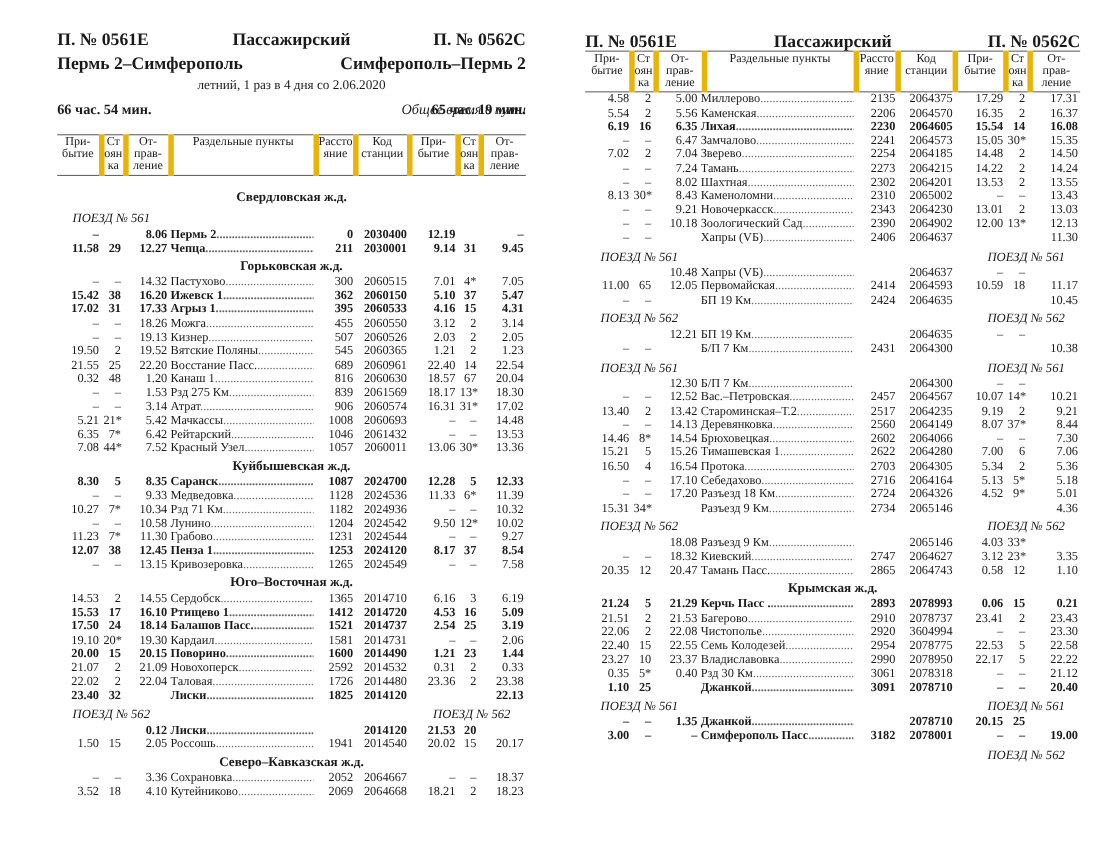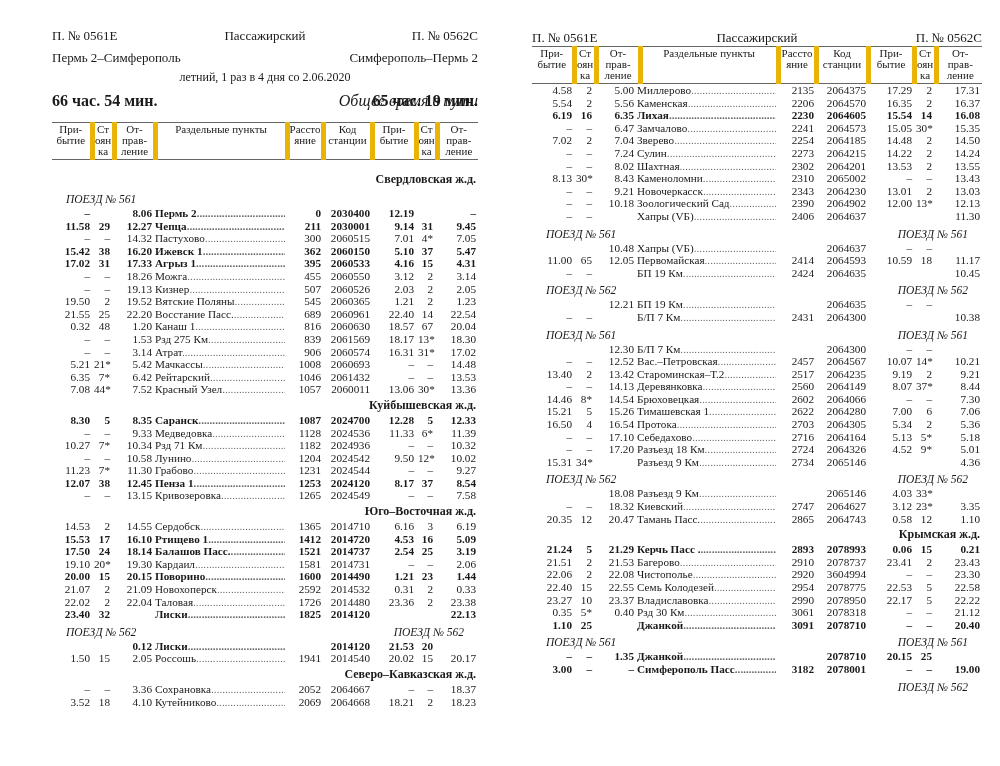--- a/index.html
+++ b/index.html
@@ -1,42 +1,42 @@
 <!DOCTYPE html>
 <html><head>
 <meta charset="utf-8">
 <style>
   html, body { margin:0; padding:0; background:#ffffff; }
   body { width:1000px; height:766px; position:relative; overflow:hidden;
          font-family:"Liberation Serif","DejaVu Serif",serif; color:#1a1a1a; }
   .page { position:absolute; top:0; }
   .page-left { left:52px; width:426px; }
   .page-right { left:532px; width:450px; }
-  .hdr-row { position:relative; height:18px; font-size:13px; font-weight:normal; }
+  .hdr-row { position:relative; height:18px; font-size:16px; font-weight:bold; }
   .hdr-row .l { position:absolute; left:0; }
   .hdr-row .c { position:absolute; left:0; right:0; text-align:center; }
   .hdr-row .r { position:absolute; right:0; }
   .schedule { text-align:center; font-size:12px; height:20px; line-height:18px; }
-  .total-row { position:relative; height:22px; font-size:16px; margin-top:4px; }
+  .total-row { position:relative; height:22px; font-size:13px; margin-top:4px; }
   .total-row .l, .total-row .r { font-weight:bold; position:absolute; }
   .total-row .l { left:0; } .total-row .r { right:0;margin-left:14px; }
   .total-row .c { position:absolute; left:0; right:0; text-align:right; font-style:italic; }
 
   table { border-collapse:collapse; width:100%; table-layout:fixed; }
   thead th { font-weight:normal; font-size:11px; line-height:11px; vertical-align:top;
              border-top:1.3px solid #666; border-bottom:1.3px solid #666;
              border-left:5px solid #eab308; padding:1px 0 2px 0; text-align:center; }
   thead th:first-child { border-left:none; }
   tbody td { font-size:11.2px; line-height:12.6px; padding:0 2px; white-space:nowrap; overflow:hidden; }
   td.num { text-align:right; }
   td.stn { text-align:left; padding-left:2px; }
   td.stn .dots { color:#666; }
   td.st { text-align:right; padding-right:4px; }
   tr.bold td { font-weight:bold; }
-  tr.road td { text-align:right; font-weight:bold; font-size:12px; line-height:17px; padding-top:1px; }
+  tr.road td { text-align:center; font-weight:bold; font-size:12px; line-height:17px; padding-top:1px; }
   tr.train td { font-style:italic; font-size:11.5px; line-height:16px; padding-top:3px; }
   tr.train td.tl { text-align:left; padding-left:14px; }
   tr.train td.tr { text-align:right; padding-right:14px; }
   tr.spacer td { height:10px; }
   .namecell { display:flex; }
   .namecell .t { width:36px; text-align:right; flex:none; }
   .namecell .n { padding-left:3px; flex:1; overflow:hidden; white-space:nowrap; }
 </style>
 </head>
 <body>
@@ -130,20 +130,23 @@
               <span class="t">12.27</span>
               <span class="n"><span>Чепца</span><span class="dots">........................................................</span></span>
             </div>
         </td>
         <td class="num">211</td>
         <td class="num">2030001</td>
         <td class="num">9.14</td>
         <td class="st">31</td>
         <td class="num">9.45</td>
         </tr>
+        <tr class="road">
+          <td colspan="9">Горьковская ж.д.</td>
+        </tr>
         <tr class="">
         <td class="num">–</td>
         <td class="st">–</td>
         <td class="stn" colspan="2">
           <div class="namecell">
               <span class="t">14.32</span>
               <span class="n"><span>Пастухово</span><span class="dots">........................................................</span></span>
             </div>
         </td>
         <td class="num">300</td>
@@ -753,21 +756,21 @@
         <td class="num">14.48</td>
         <td class="st">2</td>
         <td class="num">14.50</td>
         </tr>
         <tr class="">
         <td class="num">–</td>
         <td class="st">–</td>
         <td class="stn" colspan="2">
           <div class="namecell">
               <span class="t">7.24</span>
-              <span class="n"><span>Сулин</span><span class="dots">........................................................</span></span>
+              <span class="n"><span>Тамань</span><span class="dots">........................................................</span></span>
             </div>
         </td>
         <td class="num">2273</td>
         <td class="num">2064215</td>
         <td class="num">14.22</td>
         <td class="st">2</td>
         <td class="num">14.24</td>
         </tr>
         <tr class="">
         <td class="num">–</td>

